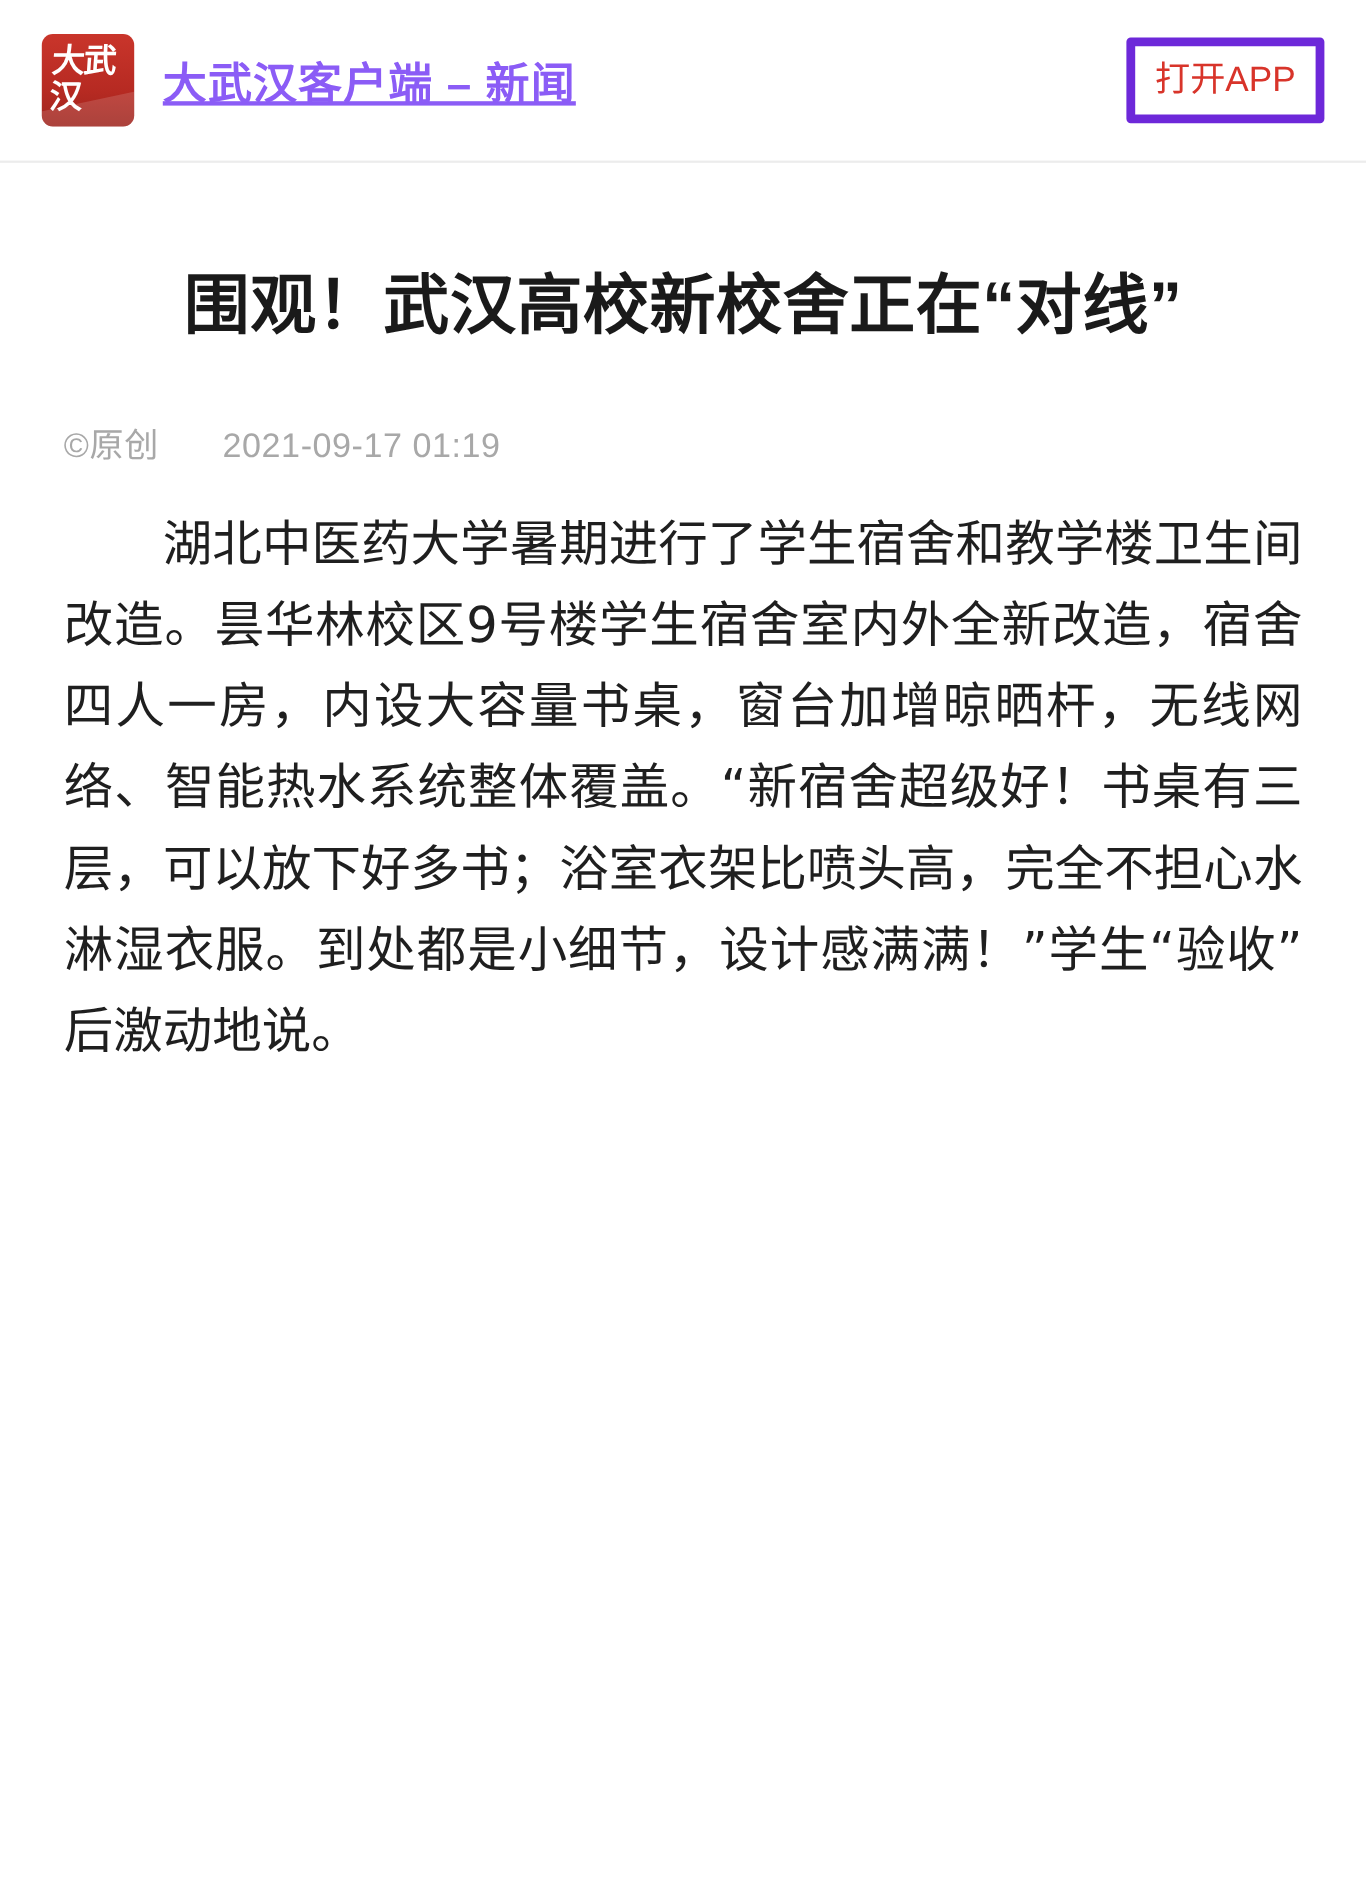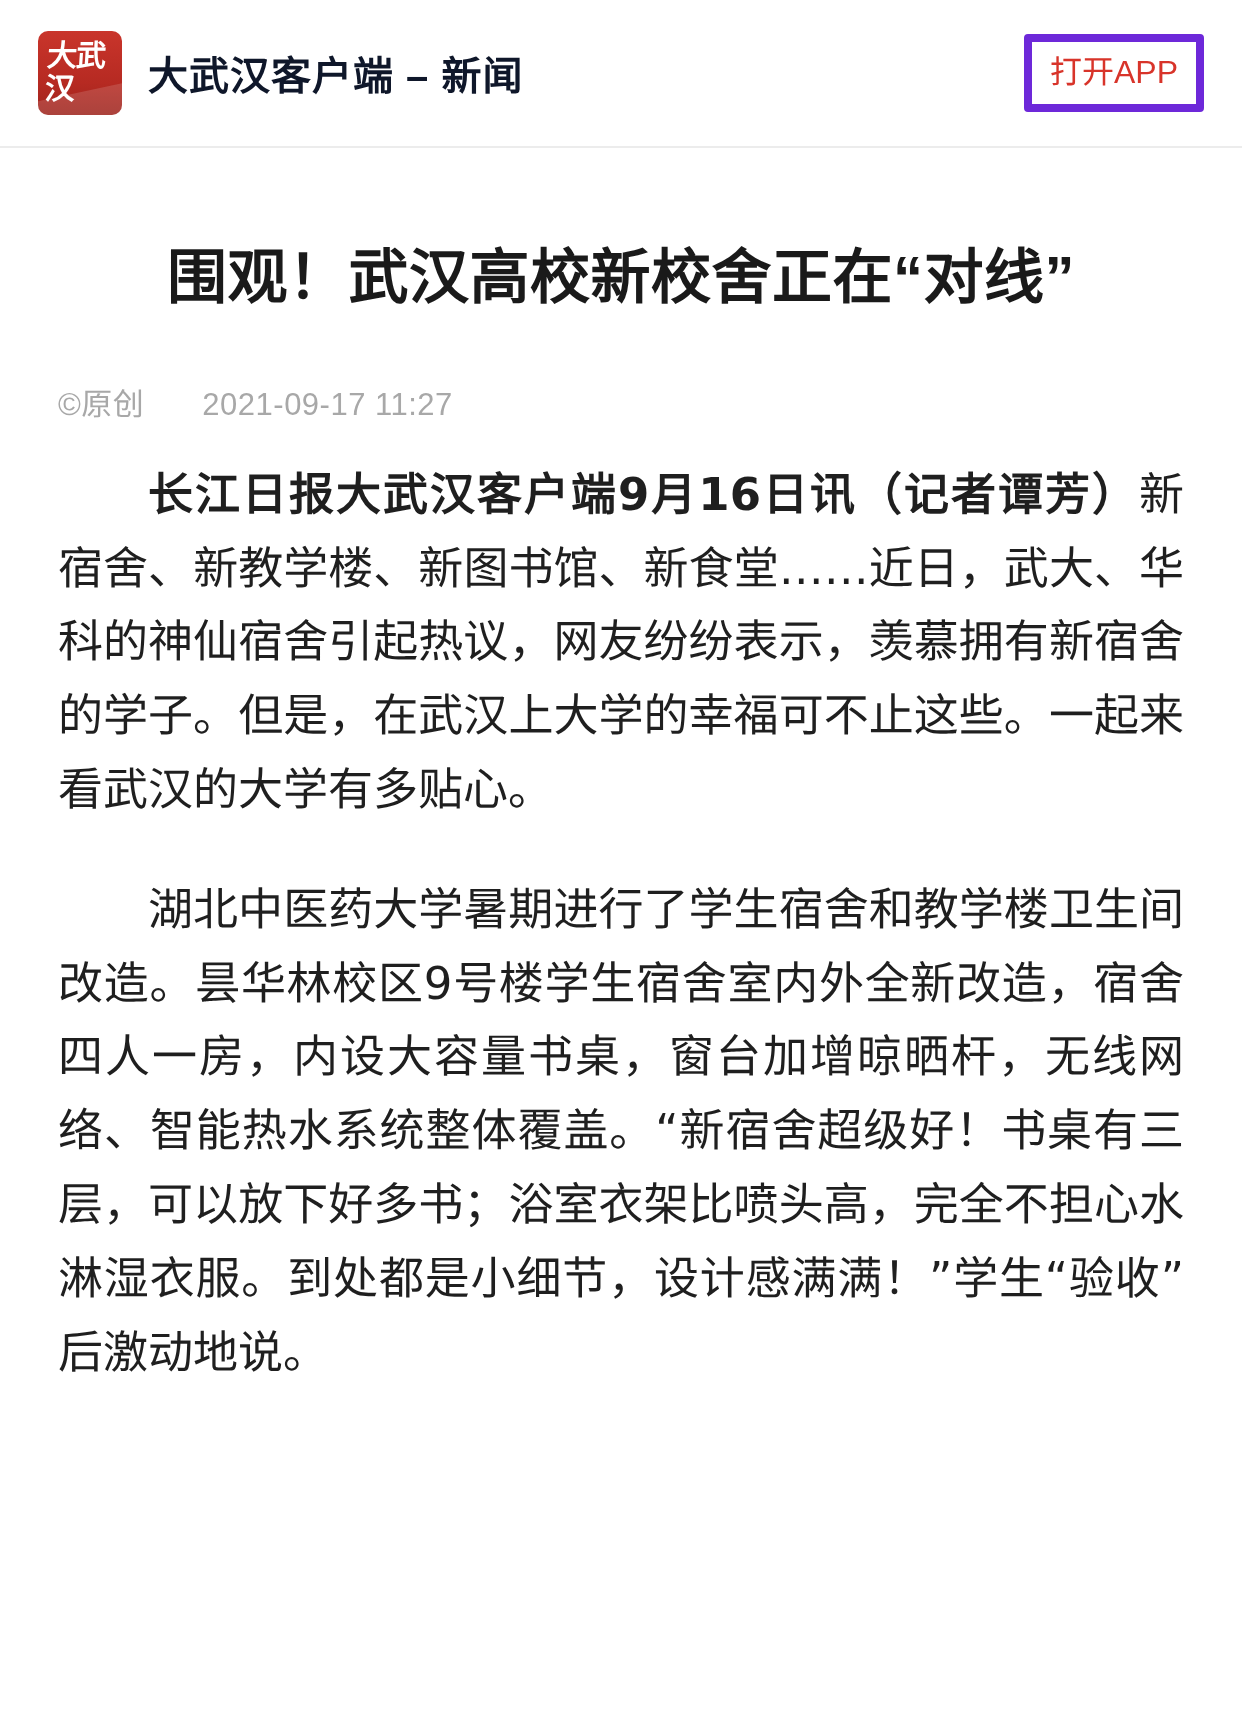--- a/index.html
+++ b/index.html
@@ -61,23 +61,24 @@
     left: -10px;
     bottom: -16px;
     width: 120px;
     height: 40px;
     background: rgba(255,255,255,0.14);
     transform: rotate(-12deg);
   }
   .brand-title {
     font-size: 40px;
     font-weight: bold;
-    color: #0f172a;
+    color: #8b5cf6;
     letter-spacing: 1px;
     white-space: nowrap;
+    text-decoration: underline;
   }
   .open-app {
     position: absolute;
     right: 38px;
     top: 50%;
     transform: translateY(-50%);
     border: 8px solid #6d28d9;
     color: #d8342a;
     background: #ffffff;
     font-size: 32px;
@@ -145,24 +146,21 @@
     <div class="brand-title">大武汉客户端 – 新闻</div>
   </div>
   <button class="open-app">打开APP</button>
 </div>
 
 <div class="article">
   <h1 class="headline">围观！武汉高校新校舍正在“对线”</h1>
 
   <div class="meta">
     <span class="origin">©原创</span>
-    <span class="time">2021-09-17 11:27</span>
+    <span class="time">2021-09-17 01:19</span>
   </div>
 
   <div class="body-copy">
-    <p class="para">
-      <span class="lead">长江日报大武汉客户端9月16日讯（记者谭芳）</span><span>新宿舍、新教学楼、新图书馆、新食堂……近日，武大、华科的神仙宿舍引起热议，网友纷纷表示，羡慕拥有新宿舍的学子。但是，在武汉上大学的幸福可不止这些。一起来看武汉的大学有多贴心。</span>
-    </p>
     <p class="para">
       <span>湖北中医药大学暑期进行了学生宿舍和教学楼卫生间改造。昙华林校区9号楼学生宿舍室内外全新改造，宿舍四人一房，内设大容量书桌，窗台加增晾晒杆，无线网络、智能热水系统整体覆盖。“新宿舍超级好！书桌有三层，可以放下好多书；浴室衣架比喷头高，完全不担心水淋湿衣服。到处都是小细节，设计感满满！”学生“验收”后激动地说。</span>
     </p>
   </div>
 </div>
 
 </body></html>

